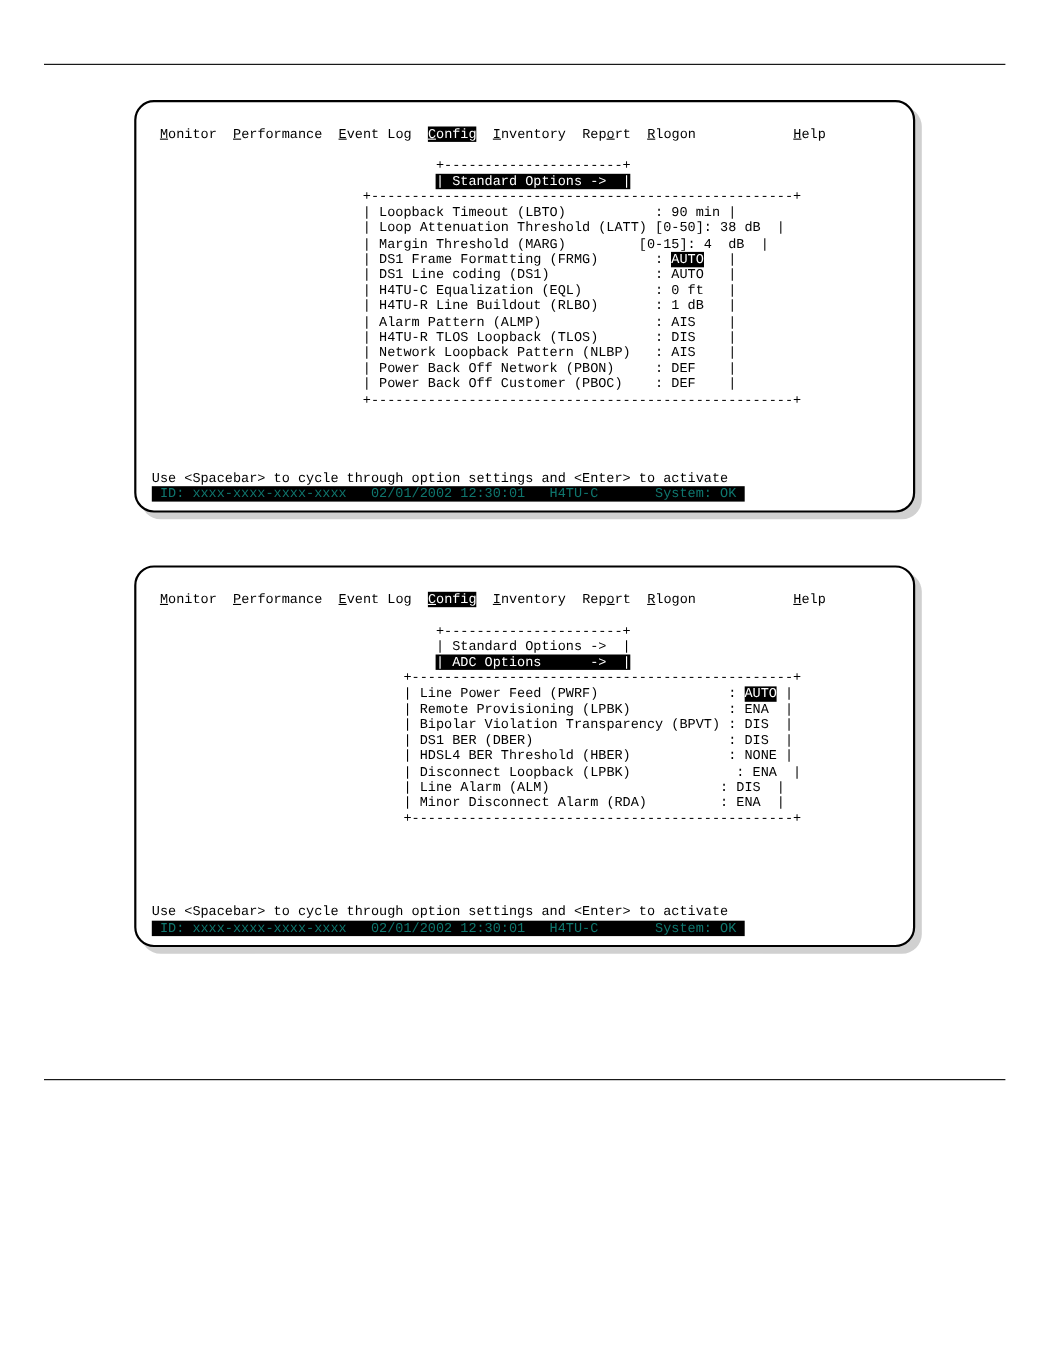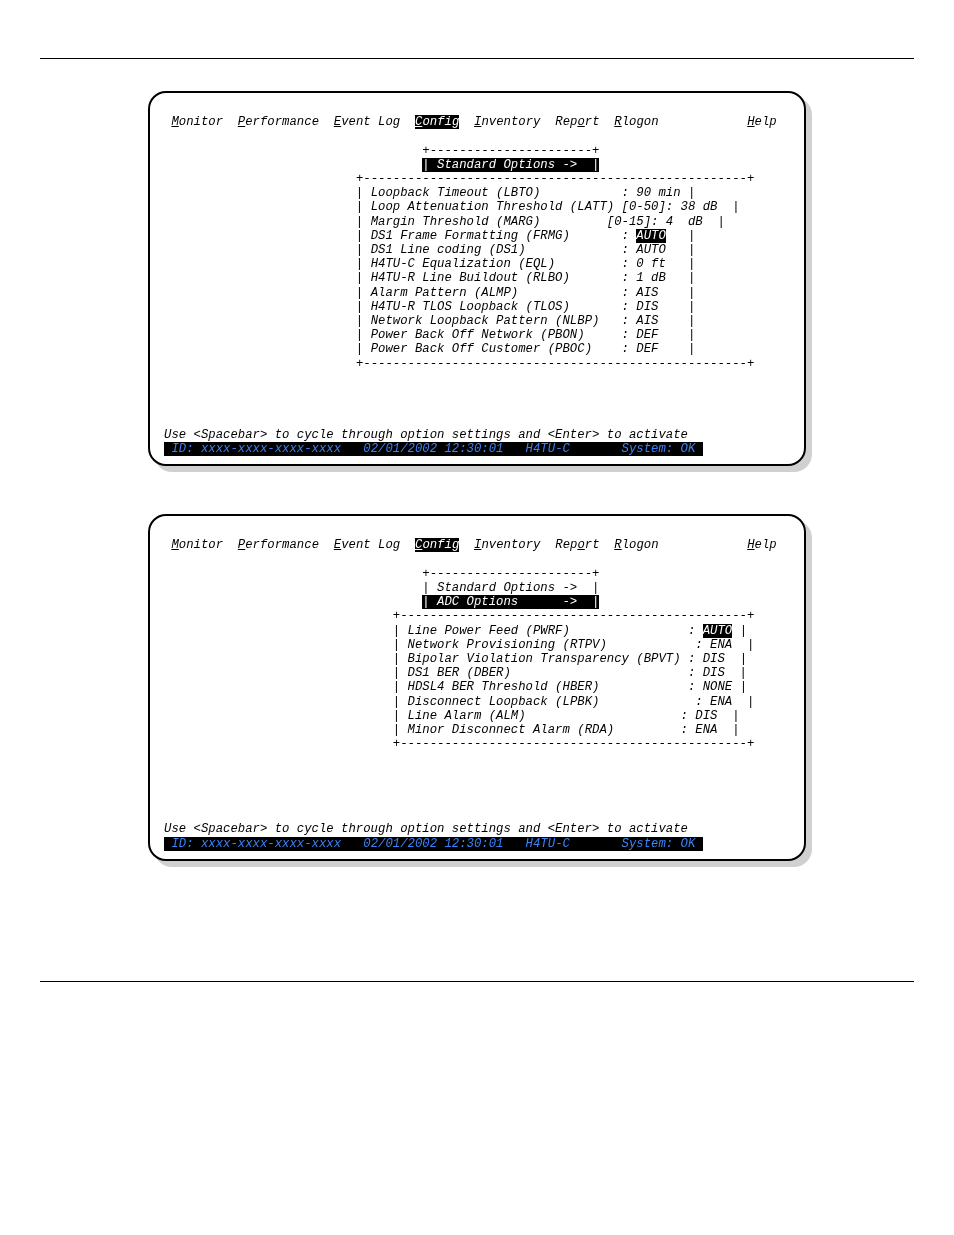--- a/index.html
+++ b/index.html
@@ -21,23 +21,22 @@
     font-size: 11px;
     height: 14px;
   }
   .section-head {
     font-size: 11px;
     margin: 14px 0 6px 0;
     height: 12px;
   }
   .terminal-wrapper {
     position: relative;
-    width: 658px;
+    width: 710px;
     margin: 0 auto 6px auto;
-    font-style: italic;
   }
   .terminal-shadow {
     position: absolute;
     top: 6px;
     left: 6px;
     right: -6px;
     bottom: -6px;
     background: #d0d0d0;
     border-radius: 18px;
   }
@@ -76,21 +75,21 @@
   .sel {
     background: #000;
     color: #fff;
   }
   .status-block {
     display: block;
   }
   .status-line {
     display: inline-block;
     background: #000;
-    color: #3b82f6;
+    color: #0f766e;
   }
   .fig-caption {
     font-style: italic;
     font-size: 11px;
     margin: 4px 0 30px 130px;
   }
   .page-footer {
     border-top: 1px solid #000;
     padding-top: 6px;
     margin-top: 120px;
@@ -144,21 +143,21 @@
 
   <div class="terminal-wrapper">
     <div class="terminal-shadow"></div>
     <div class="terminal" id="term2">
 <span class="menu-row"> <span class="menu-item"><span class="hotkey">M</span><span>onitor</span></span>  <span class="menu-item"><span class="hotkey">P</span><span>erformance</span></span>  <span class="menu-item"><span class="hotkey">E</span><span>vent Log</span></span>  <span class="menu-item inv"><span class="hotkey">C</span><span>onfig</span></span>  <span class="menu-item"><span class="hotkey">I</span><span>nventory</span></span>  <span class="menu-item"><span>Rep</span><span class="hotkey">o</span><span>rt</span></span>  <span class="menu-item"><span class="hotkey">R</span><span>logon</span></span>            <span class="menu-item"><span class="hotkey">H</span><span>elp</span></span></span>
 <span>                                   <span>+----------------------+</span></span>
 <span>                                   <span>| Standard Options -&gt;  |</span></span>
 <span>                                   <span class="inv">| ADC Options      -&gt;  |</span></span>
 <span>                               <span>+-----------------------------------------------+</span></span>
 <span>                               | <span class="opt-label">Line Power Feed (PWRF)</span><span>                </span>: <span class="opt-value sel">AUTO</span> |</span>
-<span>                               | <span class="opt-label">Network Provisioning (RTPV)</span><span>            </span>: <span class="opt-value">ENA</span>  |</span>
+<span>                               | <span class="opt-label">Remote Provisioning (LPBK)</span><span>            </span>: <span class="opt-value">ENA</span>  |</span>
 <span>                               | <span class="opt-label">Bipolar Violation Transparency (BPVT)</span><span> </span>: <span class="opt-value">DIS</span>  |</span>
 <span>                               | <span class="opt-label">DS1 BER (DBER)</span><span>                        </span>: <span class="opt-value">DIS</span>  |</span>
 <span>                               | <span class="opt-label">HDSL4 BER Threshold (HBER)</span><span>            </span>: <span class="opt-value">NONE</span> |</span>
 <span>                               | <span class="opt-label">Disconnect Loopback (LPBK)</span><span>             </span>: <span class="opt-value">ENA</span>  |</span>
 <span>                               | <span class="opt-label">Line Alarm (ALM)</span><span>                     </span>: <span class="opt-value">DIS</span>  |</span>
 <span>                               | <span class="opt-label">Minor Disconnect Alarm (RDA)</span><span>         </span>: <span class="opt-value">ENA</span>  |</span>
 <span>                               <span>+-----------------------------------------------+</span></span>
 
 
 

